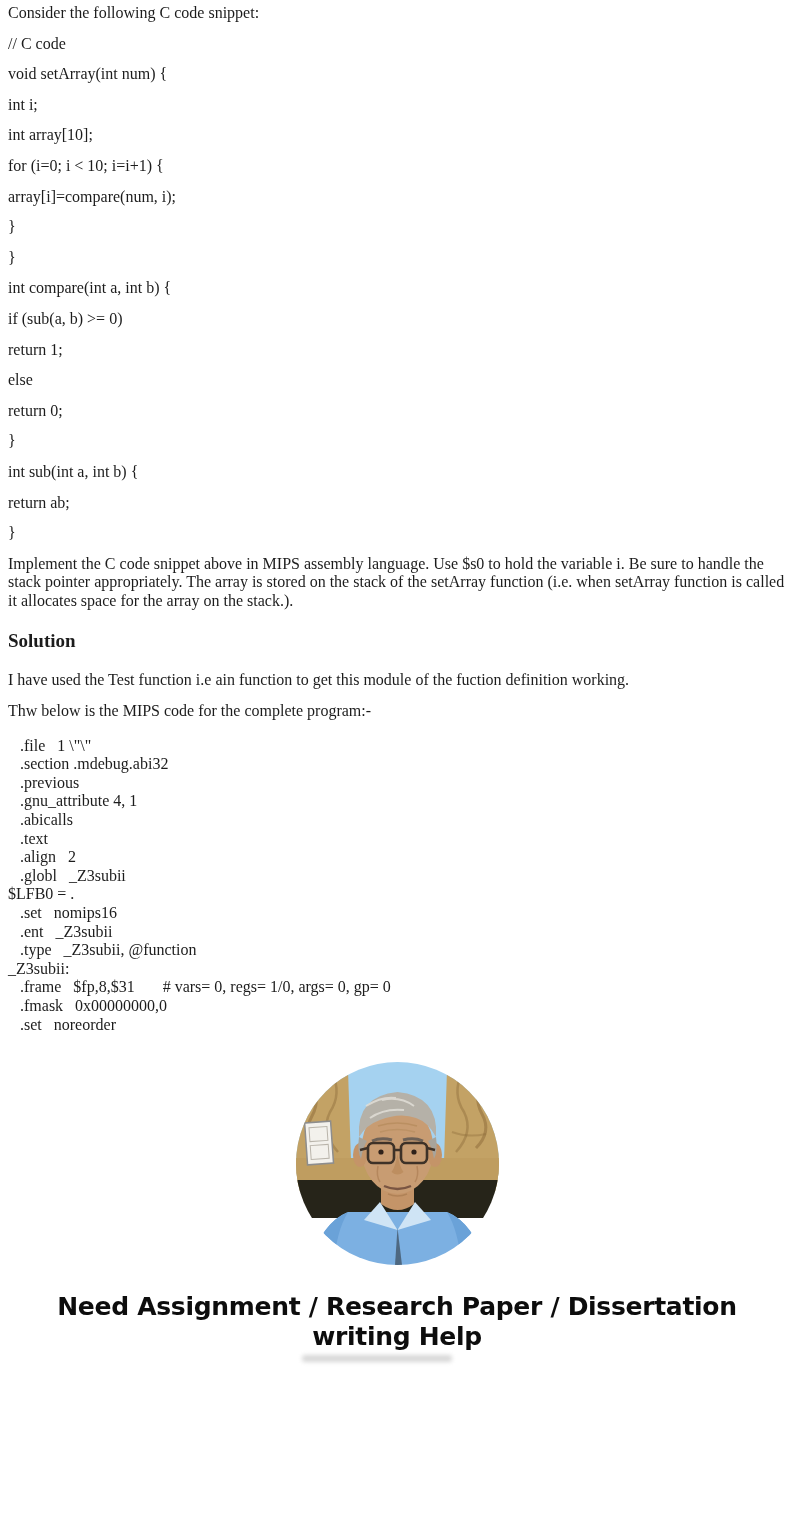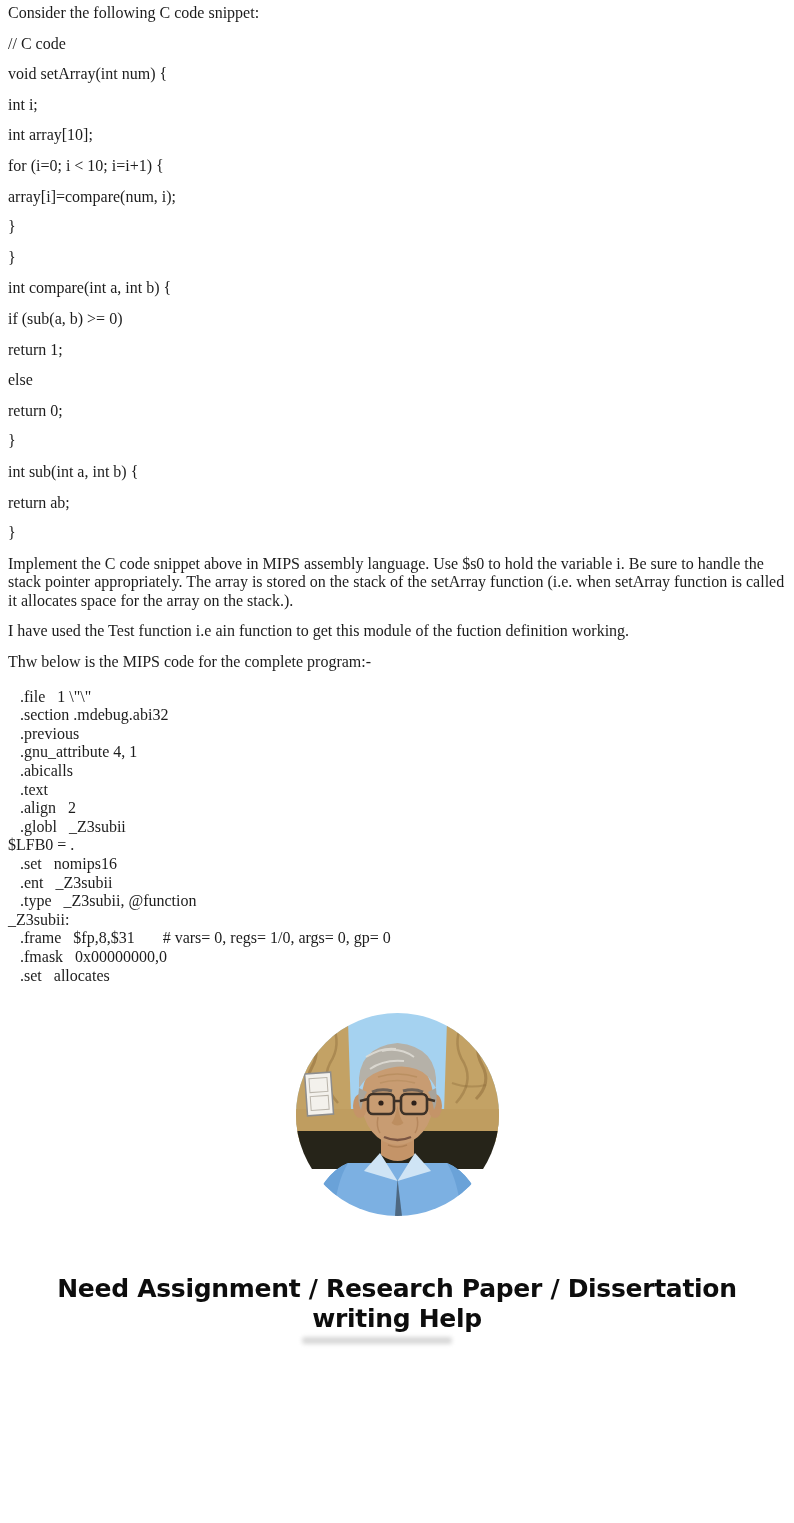--- a/index.html
+++ b/index.html
@@ -42,21 +42,21 @@
     min-height: 18.6px;
   }
   .avatar-wrap {
     margin-top: 28px;
     text-align: center;
   }
   .avatar-wrap svg {
     display: inline-block;
   }
   .footer-banner {
-    margin-top: 54px;
+    margin-top: 23px;
     text-align: center;
     font-family: "DejaVu Sans", sans-serif;
     font-weight: bold;
     font-size: 25px;
     line-height: 30px;
     color: #0d0d0d;
     letter-spacing: -0.3px;
   }
   .ghost-artifact {
     margin: 3px auto 0 auto;
@@ -89,20 +89,21 @@
     <p class="para">return 1;</p>
     <p class="para">else</p>
     <p class="para">return 0;</p>
     <p class="para">}</p>
     <p class="para">int sub(int a, int b) {</p>
     <p class="para">return ab;</p>
     <p class="para">}</p>
     <p class="para">Implement the C code snippet above in MIPS assembly language. Use $s0 to hold the variable i. Be sure to handle the stack pointer appropriately. The array is stored on the stack of the setArray function (i.e. when setArray function is called it allocates space for the array on the stack.).</p>
   </section>
 
+  <h3 class="solution-heading">Solution</h3>
 
   <section>
     <p class="para">I have used the Test function i.e ain function to get this module of the fuction definition working.</p>
     <p class="para">Thw below is the MIPS code for the complete program:-</p>
 
     <div class="code-block">
       <div class="code-line">   .file   1 \"\"</div>
       <div class="code-line">   .section .mdebug.abi32</div>
       <div class="code-line">   .previous</div>
       <div class="code-line">   .gnu_attribute 4, 1</div>
@@ -110,21 +111,21 @@
       <div class="code-line">   .text</div>
       <div class="code-line">   .align   2</div>
       <div class="code-line">   .globl   _Z3subii</div>
       <div class="code-line">$LFB0 = .</div>
       <div class="code-line">   .set   nomips16</div>
       <div class="code-line">   .ent   _Z3subii</div>
       <div class="code-line">   .type   _Z3subii, @function</div>
       <div class="code-line">_Z3subii:</div>
       <div class="code-line">   .frame   $fp,8,$31       # vars= 0, regs= 1/0, args= 0, gp= 0</div>
       <div class="code-line">   .fmask   0x00000000,0</div>
-      <div class="code-line">   .set   allocates</div>
+      <div class="code-line">   .set   noreorder</div>
     </div>
   </section>
 
   <div class="avatar-wrap">
     <svg width="203" height="203" viewBox="0 0 203 203">
       <defs>
         <clipPath id="avclip">
             <circle cx="101.5" cy="101.5" r="101.5"></circle>
           </clipPath>
       </defs>

